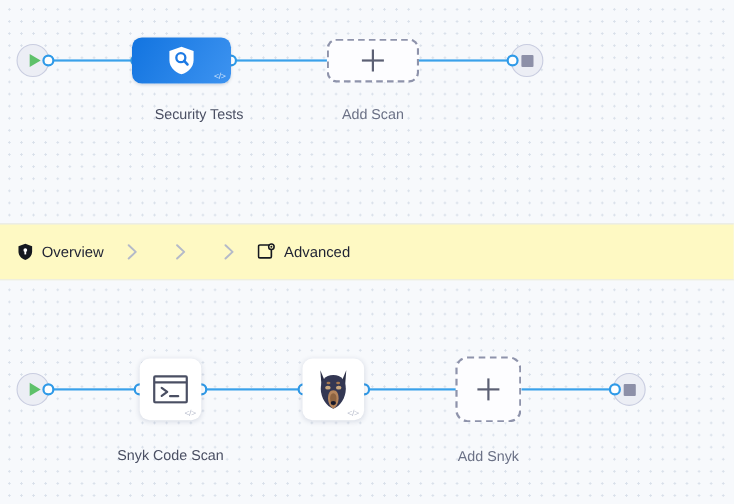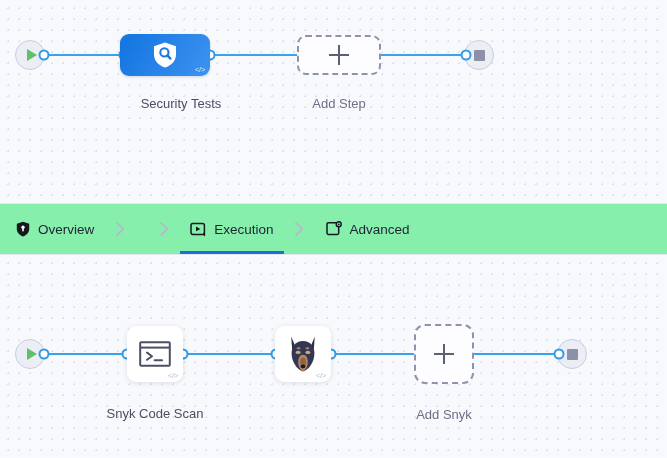--- a/index.html
+++ b/index.html
@@ -155,21 +155,21 @@
   }
   .caption-muted { color: #6b7186; }
 
   
   #tabbar {
     position: absolute;
     left: 0;
     top: 203px;
     width: 667px;
     height: 52px;
-    background: #86efac;
+    background: #fef9c3;
     border-top: 1px solid #e4e8ef;
     border-bottom: 1px solid #e4e8ef;
     box-sizing: border-box;
     display: flex;
     align-items: stretch;
     padding-left: 10px;
   }
   .tab {
     display: flex;
     align-items: center;
@@ -233,21 +233,21 @@
       </svg>
     </span>
     <span class="code-badge badge-on-blue">&lt;/&gt;</span>
   </div>
   <div class="port" style="left:210px; top:55px;"></div>
   <div class="caption" style="left:181px; top:95px; width:150px;">Security Tests</div>
 
   <div class="node node-add node-add-stage" style="left:339px; top:55px;">
     <div class="plus"></div>
   </div>
-  <div class="caption caption-muted" style="left:339px; top:95px; width:140px;">Add Step</div>
+  <div class="caption caption-muted" style="left:339px; top:95px; width:140px;">Add Scan</div>
 
   <div class="port" style="left:466px; top:55px;"></div>
   <div class="terminal" style="left:479px; top:55px;">
     <div class="stop-sq"></div>
   </div>
 </div>
 
 <div id="tabbar">
 
   <div class="tab tab-overview">
@@ -267,30 +267,20 @@
     </svg>
   </div>
 
 
   <div class="chev">
     <svg width="11" height="16" viewBox="0 0 11 16" aria-hidden="true">
       <polyline points="2,2 8.4,8 2,14" fill="none" stroke="#b4bac9" stroke-width="1.8" stroke-linecap="round" stroke-linejoin="round"></polyline>
     </svg>
   </div>
 
-  <div class="tab tab-execution tab-active">
-    <span class="tab-icon">
-      <svg width="17" height="15" viewBox="0 0 17 15" aria-hidden="true">
-        <rect x="1" y="1.4" width="13.4" height="11" rx="1.8" fill="none" stroke="#15181f" stroke-width="1.5"></rect>
-        <polygon points="6,4.6 10.4,6.9 6,9.2" fill="#15181f"></polygon>
-        <line x1="14.4" y1="11" x2="14.4" y2="13.4" stroke="#15181f" stroke-width="1.5" stroke-linecap="round"></line>
-      </svg>
-    </span>
-    <span class="tab-label">Execution</span>
-  </div>
 
   <div class="chev">
     <svg width="11" height="16" viewBox="0 0 11 16" aria-hidden="true">
       <polyline points="2,2 8.4,8 2,14" fill="none" stroke="#b4bac9" stroke-width="1.8" stroke-linecap="round" stroke-linejoin="round"></polyline>
     </svg>
   </div>
 
   <div class="tab tab-advanced">
     <span class="tab-icon">
       <svg width="17" height="16" viewBox="0 0 17 16" aria-hidden="true">

